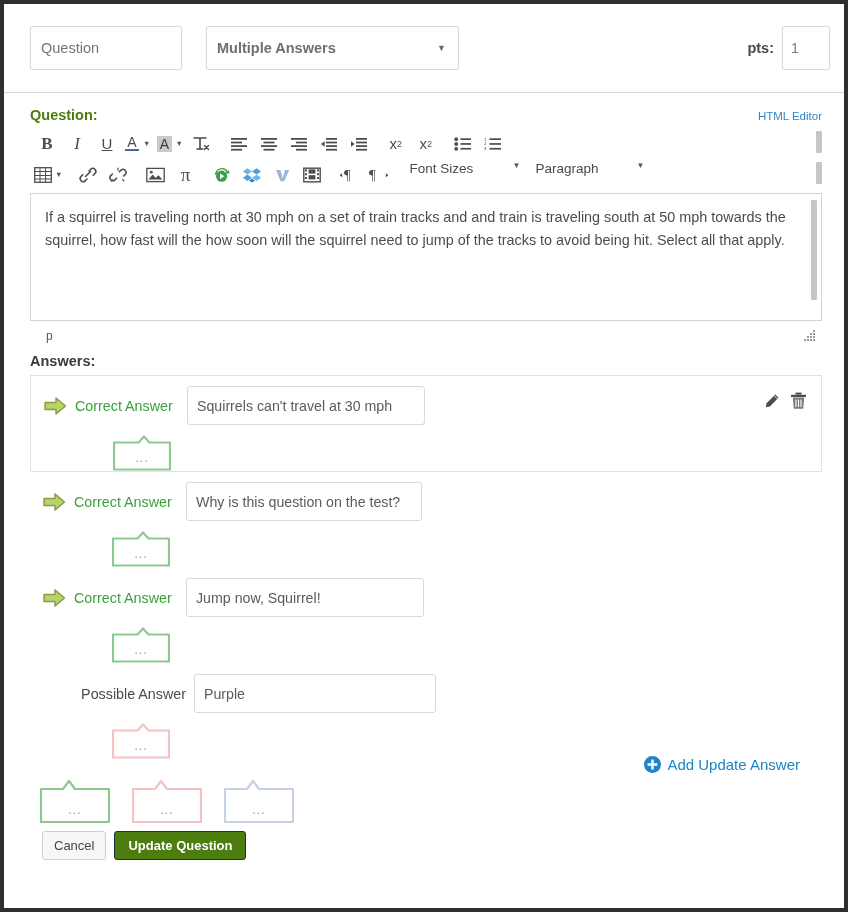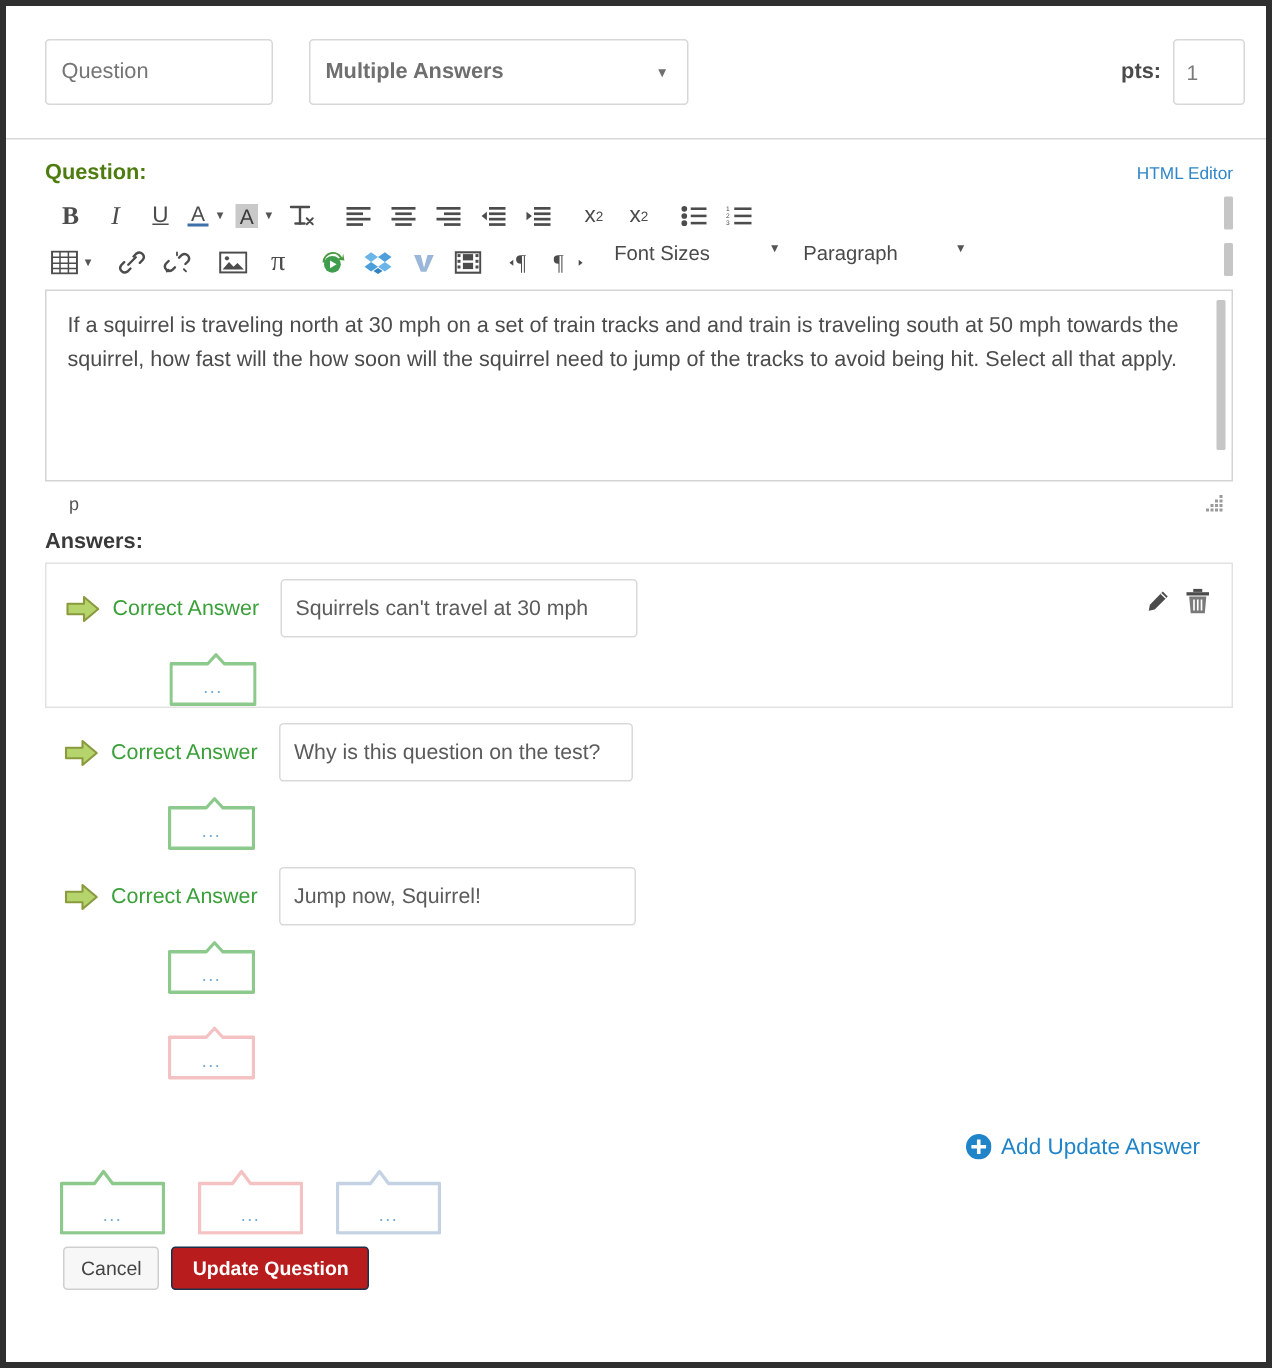--- a/index.html
+++ b/index.html
@@ -232,21 +232,21 @@
   .btn-cancel {
     height: 29px; padding: 0 11px;
     border: 1px solid #cfcfcf; border-radius: 3px;
     background: #f7f7f7; color: #444; font-size: 13px;
     font-family: "Liberation Sans", sans-serif;
     cursor: pointer;
   }
   .btn-primary {
     height: 29px; padding: 0 13px;
     border: 1px solid #1c3049; border-radius: 3px;
-    background: #b91c1c; color: #fff; font-size: 13px;
+    background: #4d7c0f; color: #fff; font-size: 13px;
     font-weight: bold;
     font-family: "Liberation Sans", sans-serif;
     cursor: pointer;
   }
 </style>
 </head>
 <body>
 
 <div id="root">
 
@@ -580,20 +580,25 @@
       </div>
       <div class="bubble bubble-indent-b">
         <svg width="58" height="36" viewBox="0 0 58 36">
           <path d="M1 7.5h24.5L31 1.5l5.5 6H57v27H1z" fill="#ffffff" stroke="#8dc98d" stroke-width="2.2" stroke-linejoin="round"></path>
         </svg>
         <span class="dots">...</span>
       </div>
     </div>
 
     <div class="answer-row">
+      <div class="answer-top">
+        <span class="arrow-spacer"></span>
+        <span class="ans-label possible">Possible Answer</span>
+        <input class="ans-input w-d" style="margin-left: 8px;" value="Purple">
+      </div>
       <div class="bubble bubble-indent-b">
         <svg width="58" height="36" viewBox="0 0 58 36">
           <path d="M1 7.5h24.5L31 1.5l5.5 6H57v27H1z" fill="#ffffff" stroke="#f4c2c2" stroke-width="2.2" stroke-linejoin="round"></path>
         </svg>
         <span class="dots">...</span>
       </div>
     </div>
 
     <div class="add-answer">
       <span class="add-answer-link">

